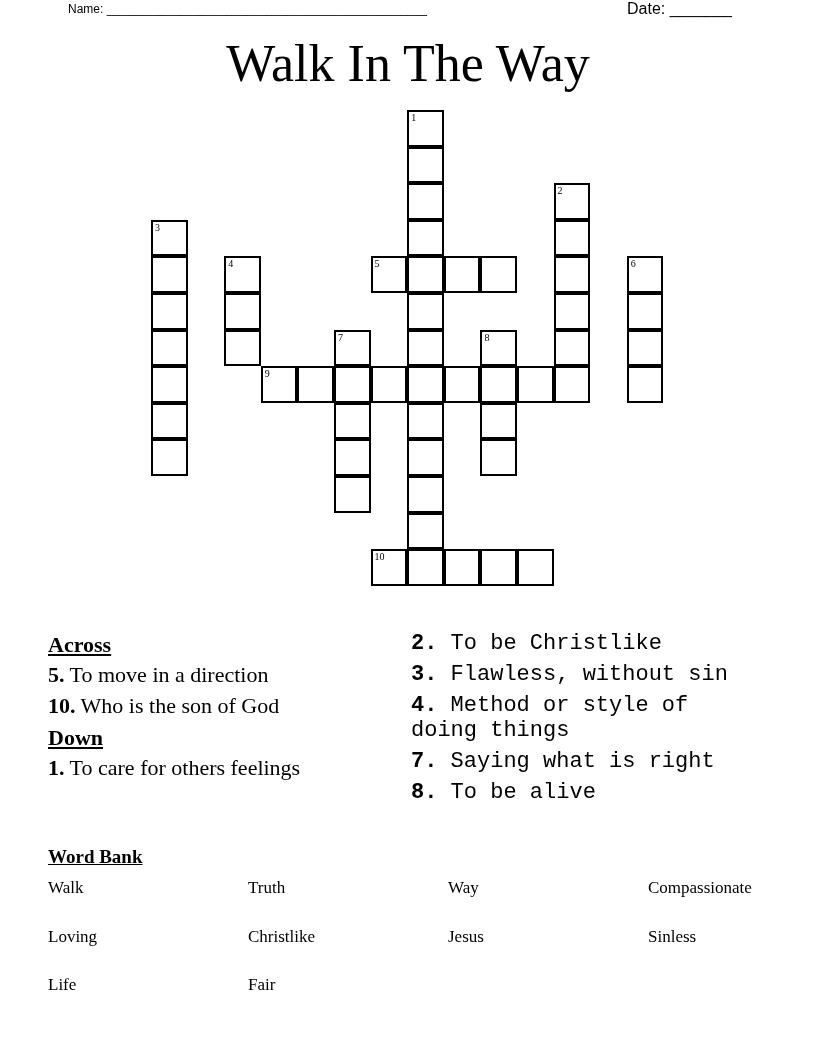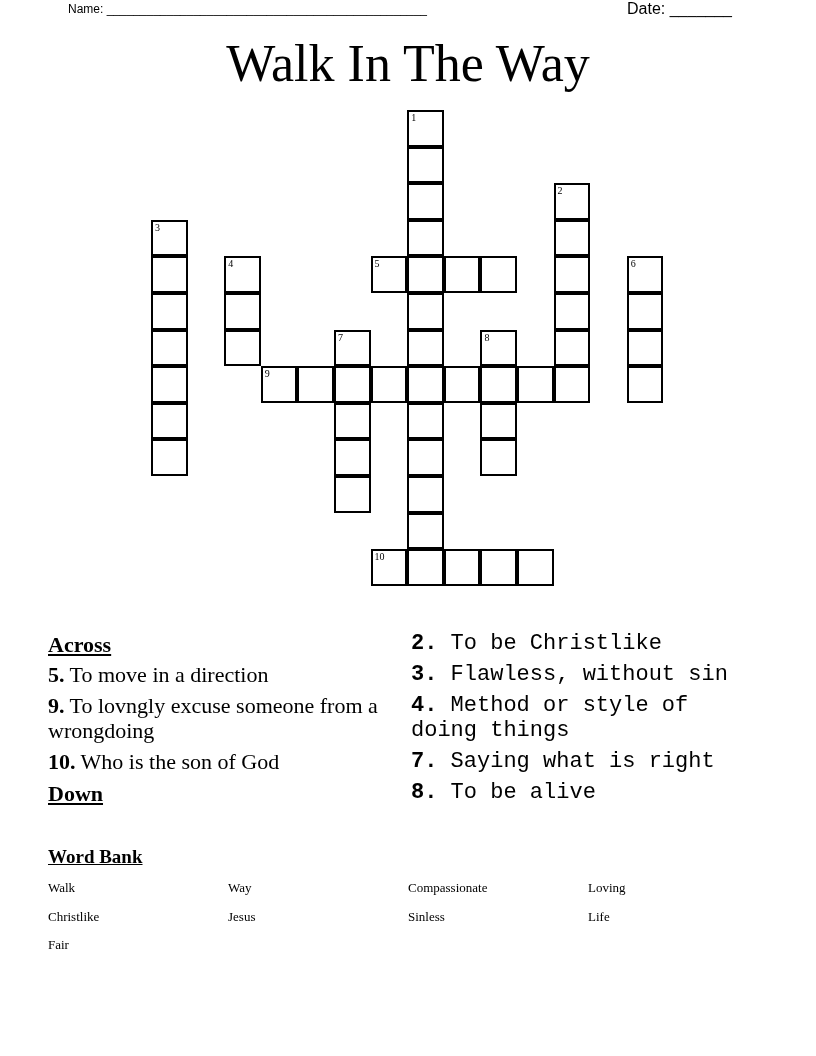--- a/index.html
+++ b/index.html
@@ -9,21 +9,21 @@
   .title { position:absolute; top:34px; left:0; width:816px; text-align:center; font-family:"Liberation Serif", serif; font-size:52px; line-height:60px; }
   #grid { position:absolute; left:0; top:0; width:816px; height:620px; }
   .cell { position:absolute; width:36.6px; height:36.6px; box-sizing:border-box; border:2px solid #000; background:#fff; }
   .num { position:absolute; top:1px; left:2px; font-family:"Liberation Serif", serif; font-size:10px; line-height:10px; }
   .clues-left { position:absolute; left:48px; top:631px; width:330px; font-family:"Liberation Serif", serif; font-size:22px; }
   .clues-right { position:absolute; left:411px; top:631px; width:320px; font-family:Liberation Mono, monospace; font-size:22px; }
   .sec { font-weight:bold; text-decoration:underline; line-height:27px; margin-bottom:4px; }
   .clue { line-height:25px; margin-bottom:6px; }
   .clue b { font-weight:bold; }
   .wb-title { position:absolute; left:48px; top:846px; font-family:"Liberation Serif", serif; font-size:19px; font-weight:bold; text-decoration:underline; }
-  .wb { position:absolute; left:48px; top:874px; width:720px; display:grid; grid-template-columns:180px 180px 180px 180px; font-family:"Liberation Serif", serif; font-size:13px; line-height:28.5px; }
+  .wb { position:absolute; left:48px; top:874px; width:720px; display:grid; grid-template-columns:180px 180px 180px 180px; font-family:"Liberation Serif", serif; font-size:17px; line-height:28.5px;gap:20px; }
 </style>
 </head>
 <body>
 
 <div class="hdr">Name: ________________________________________________</div>
 <div class="hdr-date">Date: _______</div>
 <div class="title">Walk In The Way</div>
 
 <div id="grid">
     <div class="cell" style="left: 407.2px; top: 110px;">
@@ -98,36 +98,37 @@
       <span class="num">10</span>
     </div>
     <div class="cell" style="left: 443.8px; top: 549.2px;"></div>
     <div class="cell" style="left: 480.4px; top: 549.2px;"></div>
     <div class="cell" style="left: 517px; top: 549.2px;"></div>
   </div>
 
 <div class="clues-left">
   <div class="sec">Across</div>
   <div class="clue"><b>5.</b><span> To move in a direction</span></div>
-  <div class="clue"><b>9.</b><span> To lovngly excuse someone from a wrongdoing</span></div>
   <div class="clue"><b>10.</b><span> Who is the son of God</span></div>
   <div class="sec">Down</div>
+  <div class="clue"><b>1.</b><span> To care for others feelings</span></div>
 </div>
 
 <div class="clues-right">
   <div class="clue"><b>2.</b><span> To be Christlike</span></div>
   <div class="clue"><b>3.</b><span> Flawless, without sin</span></div>
   <div class="clue"><b>4.</b><span> Method or style of doing things</span></div>
   <div class="clue"><b>7.</b><span> Saying what is right</span></div>
   <div class="clue"><b>8.</b><span> To be alive</span></div>
 </div>
 
 <div class="wb-title">Word Bank</div>
 <div class="wb">
   <span>Walk</span>
+  <span>Truth</span>
   <span>Way</span>
   <span>Compassionate</span>
   <span>Loving</span>
   <span>Christlike</span>
   <span>Jesus</span>
   <span>Sinless</span>
   <span>Life</span>
   <span>Fair</span>
 </div>
 

